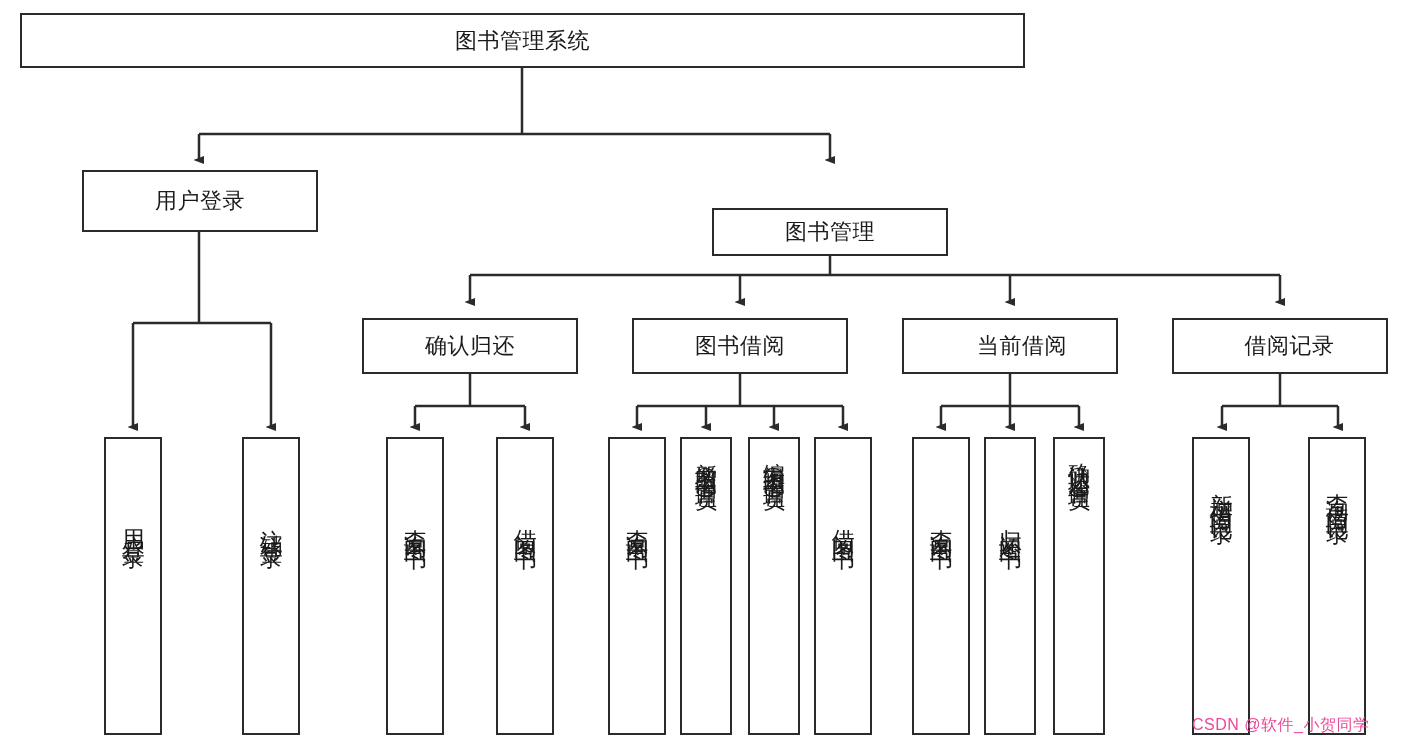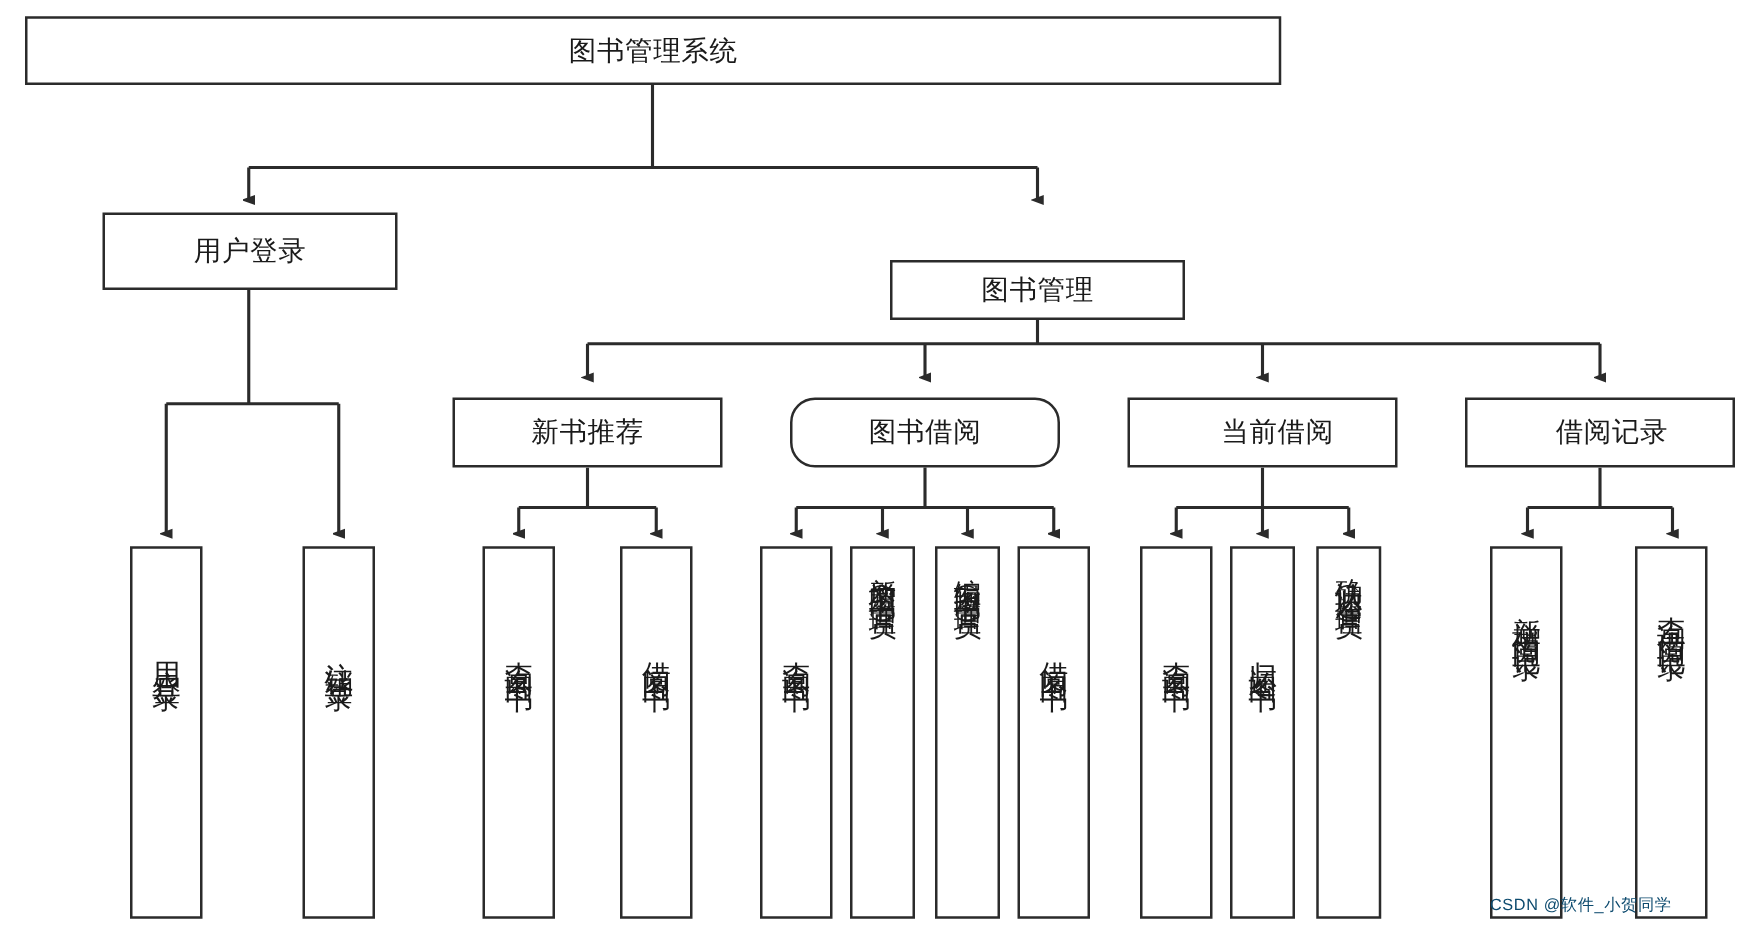--- a/index.html
+++ b/index.html
@@ -50,22 +50,22 @@
     font-size: 23px;
     line-height: 1.45;
     max-height: 100%;
   }
   .node-box.vertical.tall-text .node-label {
     letter-spacing: 4px;
     font-size: 22px;
   }
   .watermark {
     position: absolute;
-    color: #0c4a6e;
-    font-size: 13px;
+    color: #ec4899;
+    font-size: 16px;
     letter-spacing: 0.5px;
     white-space: nowrap;
     pointer-events: none;
   }
   svg.connectors {
     position: absolute;
     left: 0; top: 0;
     width: 1405px;
     height: 747px;
     pointer-events: none;
@@ -131,23 +131,23 @@
   </div>
 
   <div class="node-box" style="left:82px; top:170px; width:236px; height:62px;">
     <span class="node-label">用户登录</span>
   </div>
   <div class="node-box" style="left:712px; top:160px; width:236px; height:48px;margin-top:48px;">
     <span class="node-label">图书管理</span>
   </div>
 
   <div class="node-box" style="left:362px; top:318px; width:216px; height:56px;">
-    <span class="node-label">新书推荐</span>
-  </div>
-  <div class="node-box" style="left:632px; top:318px; width:216px; height:56px;border-radius:20px;">
+    <span class="node-label">确认归还</span>
+  </div>
+  <div class="node-box" style="left:632px; top:318px; width:216px; height:56px;">
     <span class="node-label">图书借阅</span>
   </div>
   <div class="node-box" style="left:902px; top:318px; width:216px; height:56px;padding-left:24px;">
     <span class="node-label">当前借阅</span>
   </div>
   <div class="node-box" style="left:1172px; top:318px; width:216px; height:56px;padding-left:19px;">
     <span class="node-label">借阅记录</span>
   </div>
 
   <div class="node-box vertical" style="left:104px; top:437px; width:58px; height:298px; padding-top:72px;">

